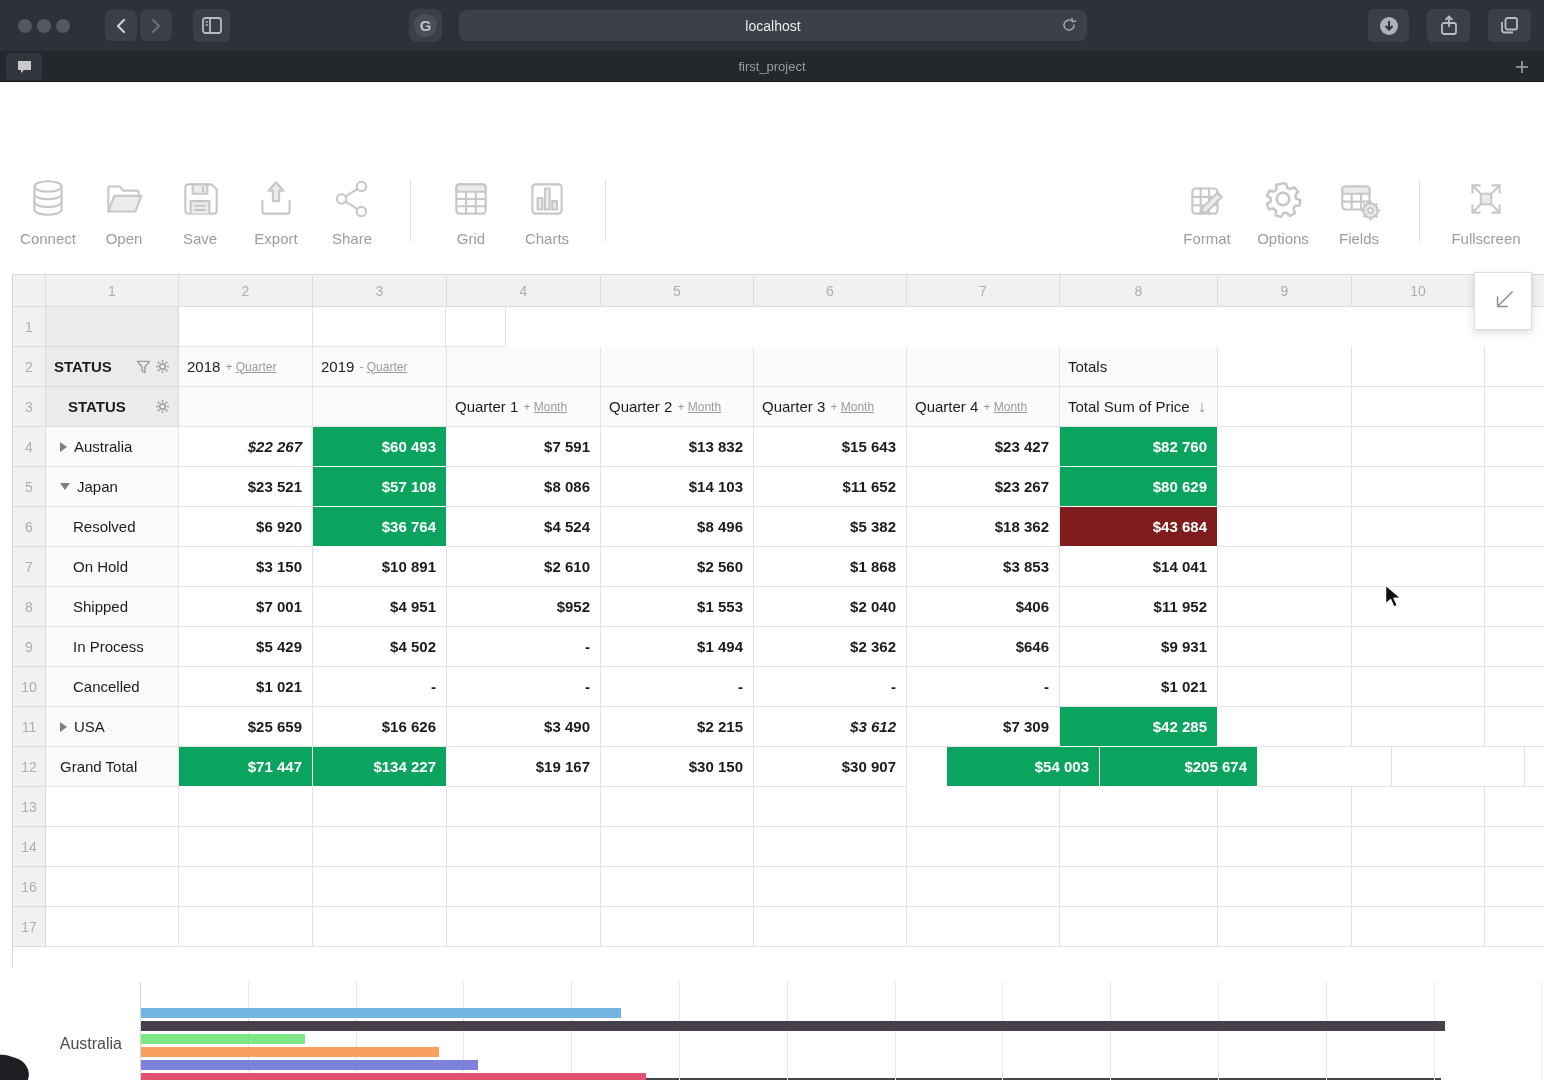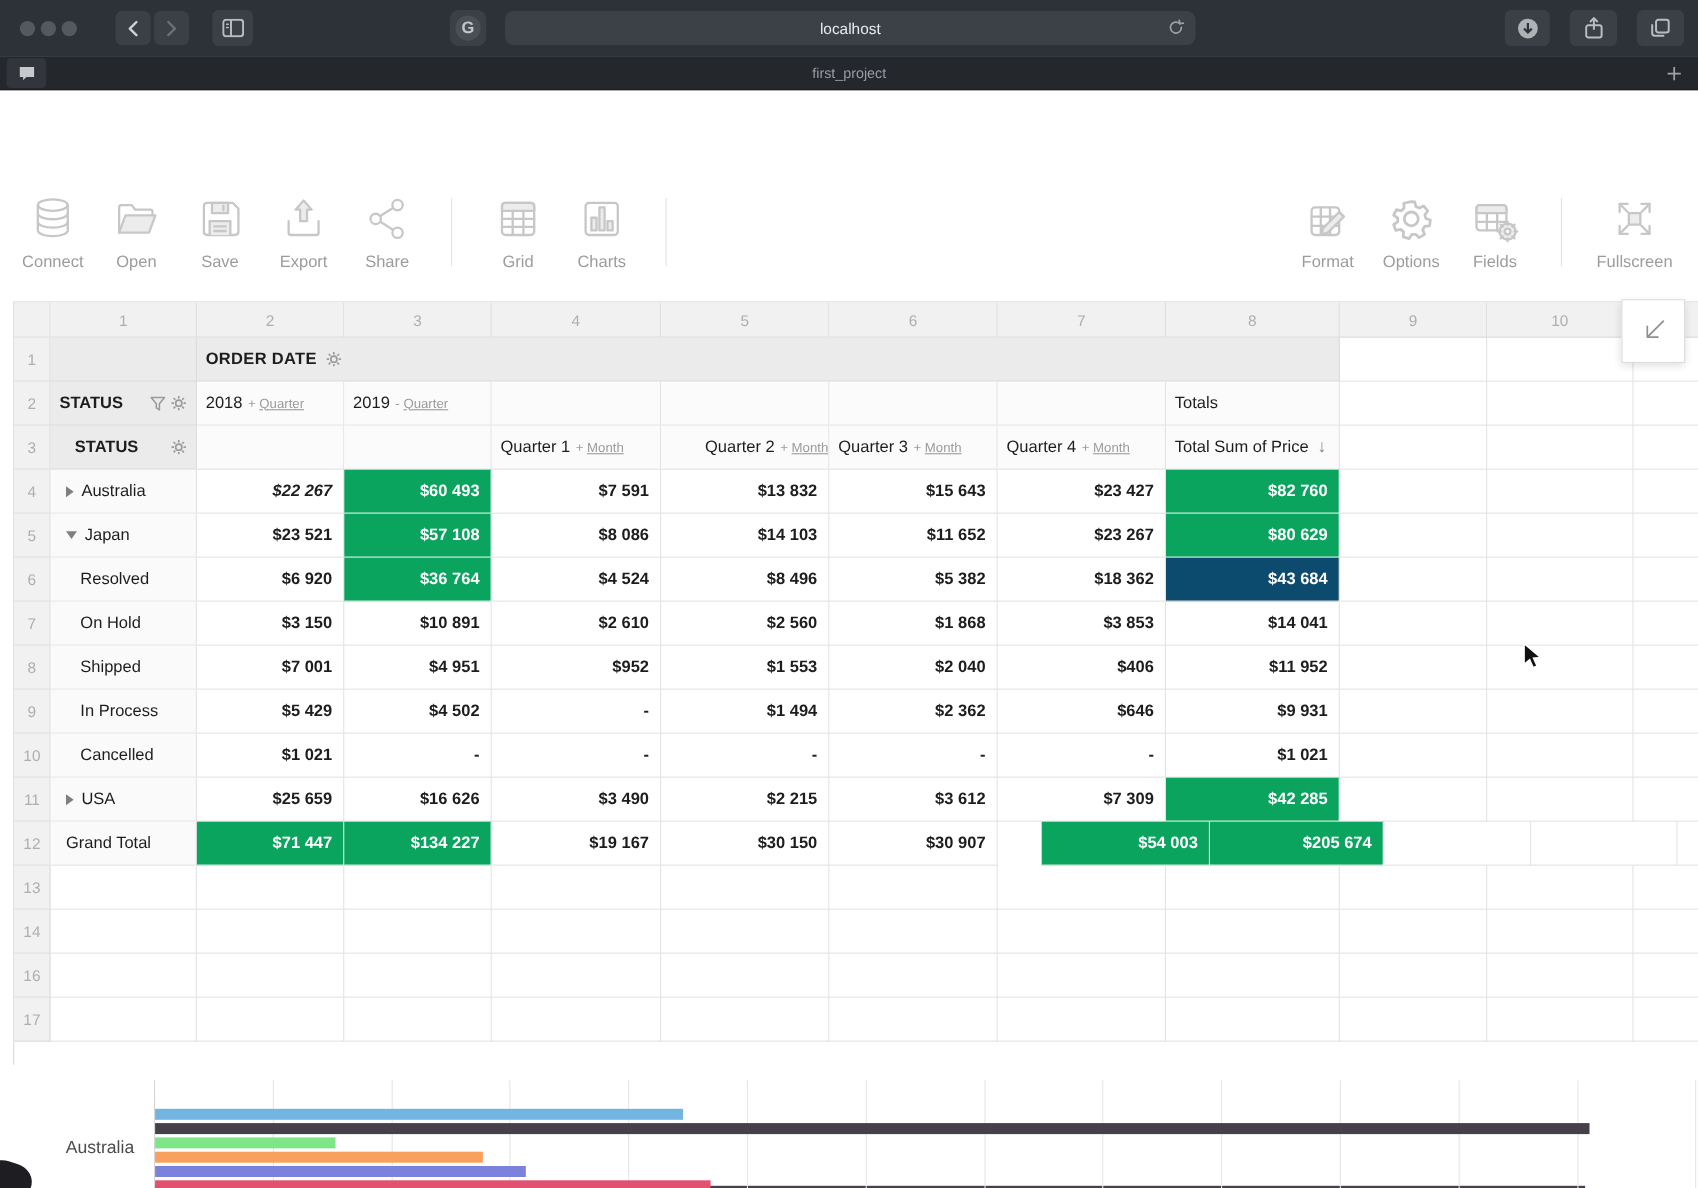--- a/index.html
+++ b/index.html
@@ -298,38 +298,20 @@
         <div class="gc strip" style="width: 153px; height: 32px;">6</div>
         <div class="gc strip" style="width: 153px; height: 32px;">7</div>
         <div class="gc strip" style="width: 158px; height: 32px;">8</div>
         <div class="gc strip" style="width: 134px; height: 32px;">9</div>
         <div class="gc strip" style="width: 133px; height: 32px;">10</div>
         <div class="gc strip" style="width: 60px; height: 32px;"></div>
       </div>
       <div class="grow">
         <div class="gc strip" style="width: 33px; height: 40px;">1</div>
         <div class="gc hgray" style="width: 133px; height: 40px;"></div>
-        <div class="gc hgray" style="width: 1039px; height: 40px;">
-          <span class="bold" style="padding-left:8px;letter-spacing:.3px">ORDER DATE</span>
-          <span style="margin-left:8px;display:flex">
-            <svg width="15" height="15" viewBox="0 0 16 16">
-              <g stroke="#9b9b9b" stroke-width="1.6" fill="none">
-                <circle cx="8" cy="8" r="3"></circle>
-                <line x1="8" y1="1" x2="8" y2="3.4"></line>
-                <line x1="8" y1="12.6" x2="8" y2="15"></line>
-                <line x1="1" y1="8" x2="3.4" y2="8"></line>
-                <line x1="12.6" y1="8" x2="15" y2="8"></line>
-                <line x1="3" y1="3" x2="4.7" y2="4.7"></line>
-                <line x1="11.3" y1="11.3" x2="13" y2="13"></line>
-                <line x1="13" y1="3" x2="11.3" y2="4.7"></line>
-                <line x1="4.7" y1="11.3" x2="3" y2="13"></line>
-              </g>
-            </svg>
-          </span>
-        </div>
         <div class="gc " style="width: 134px; height: 40px;"></div>
         <div class="gc " style="width: 133px; height: 40px;"></div>
         <div class="gc " style="width: 60px; height: 40px;"></div>
       </div>
       <div class="grow">
         <div class="gc strip" style="width: 33px; height: 40px;">2</div>
         <div class="gc hgray" style="width: 133px; height: 40px;">
           <span class="bold" style="padding-left:8px">STATUS</span>
           <span class="hdr-icons">
             <svg width="15" height="14" viewBox="0 0 16 15">
@@ -388,21 +370,21 @@
               </g>
             </svg>
           </span>
         </div>
         <div class="gc hpale" style="width: 134px; height: 40px;"></div>
         <div class="gc hpale" style="width: 134px; height: 40px;"></div>
         <div class="gc hpale" style="width: 154px; height: 40px;">
           <span style="padding-left:8px">Quarter 1</span>
           <span class="drill">+ <u>Month</u></span>
         </div>
-        <div class="gc hpale" style="width: 153px; height: 40px; justify-content: flex-end;">
+        <div class="gc hpale" style="width: 153px; height: 40px;">
           <span style="padding-left:8px">Quarter 2</span>
           <span class="drill">+ <u>Month</u></span>
         </div>
         <div class="gc hpale" style="width: 153px; height: 40px;">
           <span style="padding-left:8px">Quarter 3</span>
           <span class="drill">+ <u>Month</u></span>
         </div>
         <div class="gc hpale" style="width: 153px; height: 40px;">
           <span style="padding-left:8px">Quarter 4</span>
           <span class="drill">+ <u>Month</u></span>
@@ -454,21 +436,21 @@
         <div class="gc labelcol rowlabel" style="width: 133px; height: 40px;">
           <span style="width:13px;flex:none"></span>
           <span>Resolved</span>
         </div>
         <div class="gc valcell" style="width: 134px; height: 40px;">$6 920</div>
         <div class="gc valcell hl" style="width: 134px; height: 40px; background: rgb(10, 164, 95); border-right-color: rgb(255, 255, 255); border-bottom-color: rgb(255, 255, 255);">$36 764</div>
         <div class="gc valcell" style="width: 154px; height: 40px;">$4 524</div>
         <div class="gc valcell" style="width: 153px; height: 40px;">$8 496</div>
         <div class="gc valcell" style="width: 153px; height: 40px;">$5 382</div>
         <div class="gc valcell" style="width: 153px; height: 40px;">$18 362</div>
-        <div class="gc valcell hl" style="width: 158px; height: 40px; background: #0c4a6e; border-right-color: rgb(255, 255, 255); border-bottom-color: rgb(255, 255, 255); padding-left: 36px;">$43 684</div>
+        <div class="gc valcell hl" style="width: 158px; height: 40px; background: #7f1d1d; border-right-color: rgb(255, 255, 255); border-bottom-color: rgb(255, 255, 255); padding-left: 36px;">$43 684</div>
         <div class="gc " style="width: 134px; height: 40px;"></div>
         <div class="gc " style="width: 133px; height: 40px;"></div>
         <div class="gc " style="width: 60px; height: 40px;"></div>
       </div>
       <div class="grow">
         <div class="gc strip" style="width: 33px; height: 40px;">7</div>
         <div class="gc labelcol rowlabel" style="width: 133px; height: 40px;">
           <span style="width:13px;flex:none"></span>
           <span>On Hold</span>
         </div>
@@ -537,21 +519,21 @@
       <div class="grow">
         <div class="gc strip" style="width: 33px; height: 40px;">11</div>
         <div class="gc labelcol rowlabel" style="width: 133px; height: 40px;">
           <span class="tri-r"></span>
           <span>USA</span>
         </div>
         <div class="gc valcell" style="width: 134px; height: 40px;">$25 659</div>
         <div class="gc valcell" style="width: 134px; height: 40px;">$16 626</div>
         <div class="gc valcell" style="width: 154px; height: 40px;">$3 490</div>
         <div class="gc valcell" style="width: 153px; height: 40px;">$2 215</div>
-        <div class="gc valcell" style="width: 153px; height: 40px;">$3 612</div>
+        <div class="gc valcell" style="width: 153px; height: 40px; font-style: italic;">$3 612</div>
         <div class="gc valcell" style="width: 153px; height: 40px;">$7 309</div>
         <div class="gc valcell hl" style="width: 158px; height: 40px; background: rgb(10, 164, 95); border-right-color: rgb(255, 255, 255); border-bottom-color: rgb(255, 255, 255);">$42 285</div>
         <div class="gc " style="width: 134px; height: 40px;"></div>
         <div class="gc " style="width: 133px; height: 40px;"></div>
         <div class="gc " style="width: 60px; height: 40px;"></div>
       </div>
       <div class="grow">
         <div class="gc strip" style="width: 33px; height: 40px;">12</div>
         <div class="gc labelcol rowlabel" style="width: 133px; height: 40px;">
           <span>Grand Total</span>

